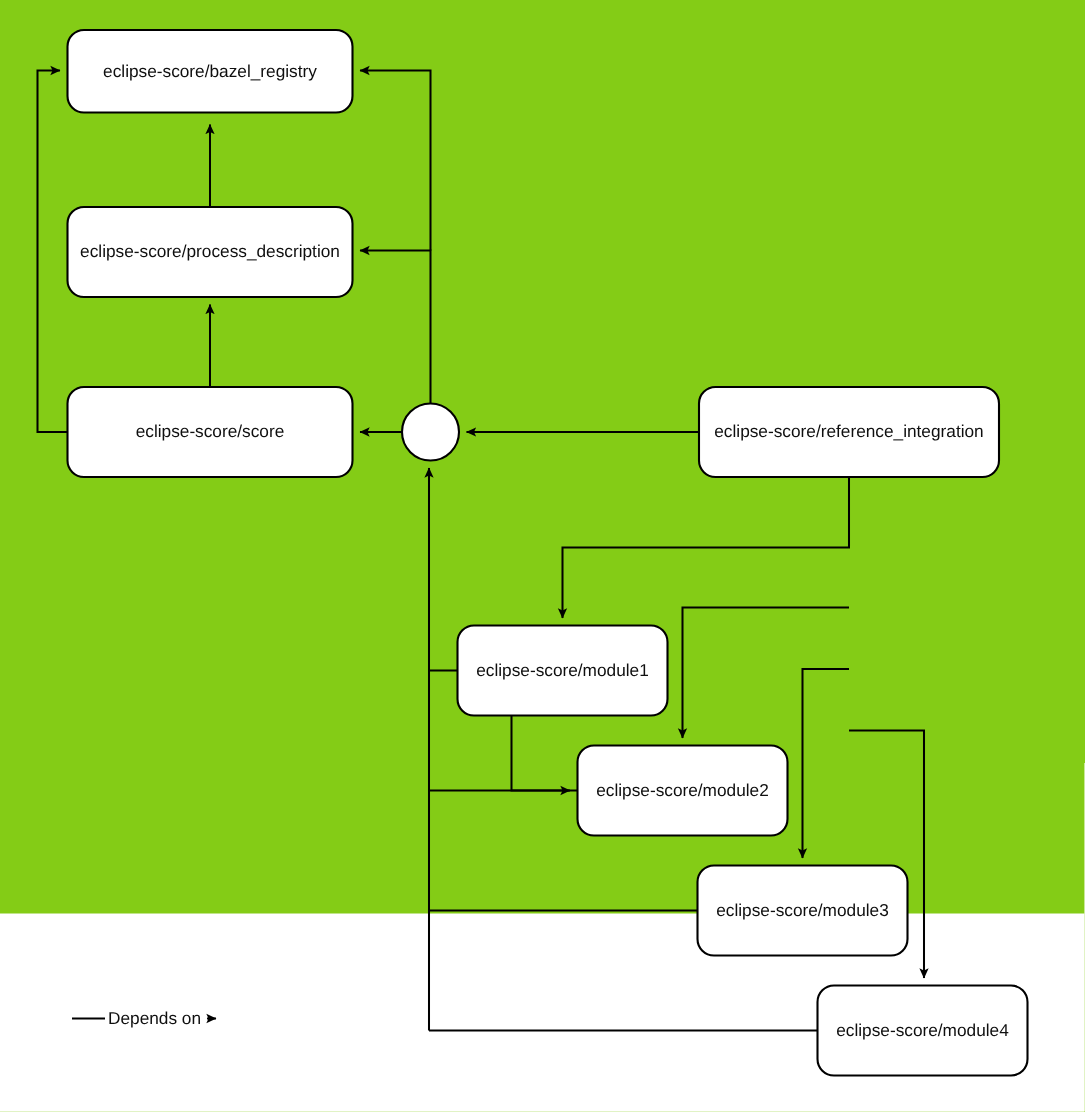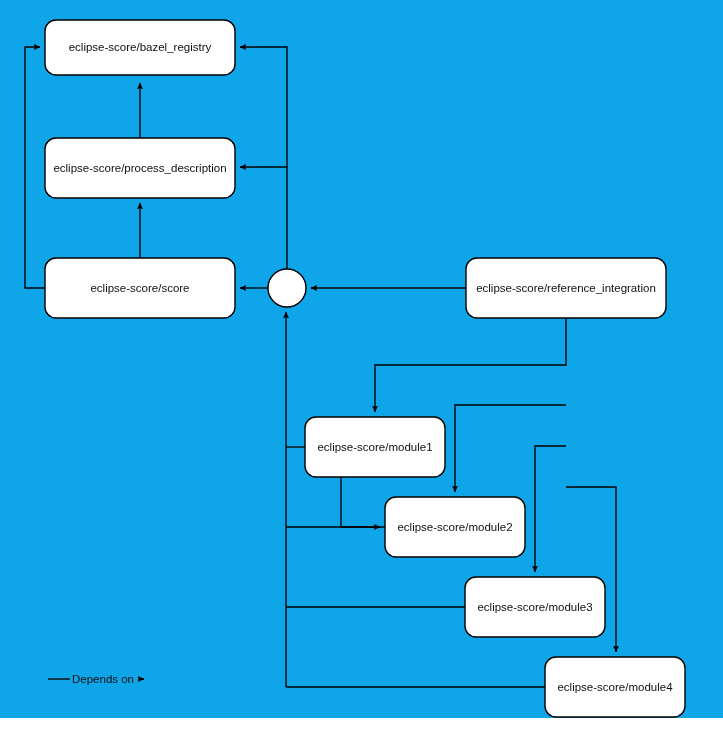--- a/index.html
+++ b/index.html
@@ -10,22 +10,22 @@
   }
   body {
     width: 723px;
     height: 741px;
     font-family: "Liberation Sans", "DejaVu Sans", sans-serif;
     overflow: hidden;
   }
   #diagram-root {
     position: relative;
     width: 723px;
-    height: 718px;
-    background: #0ea5e9;
+    height: 609px;
+    background: #84cc16;
     text-decoration: underline;
   }
   svg#dependency-graph {
     display: block;
     width: 723px;
     height: 741px;
   }
   .node-shape {
     fill: #ffffff;
     stroke: #000000;

